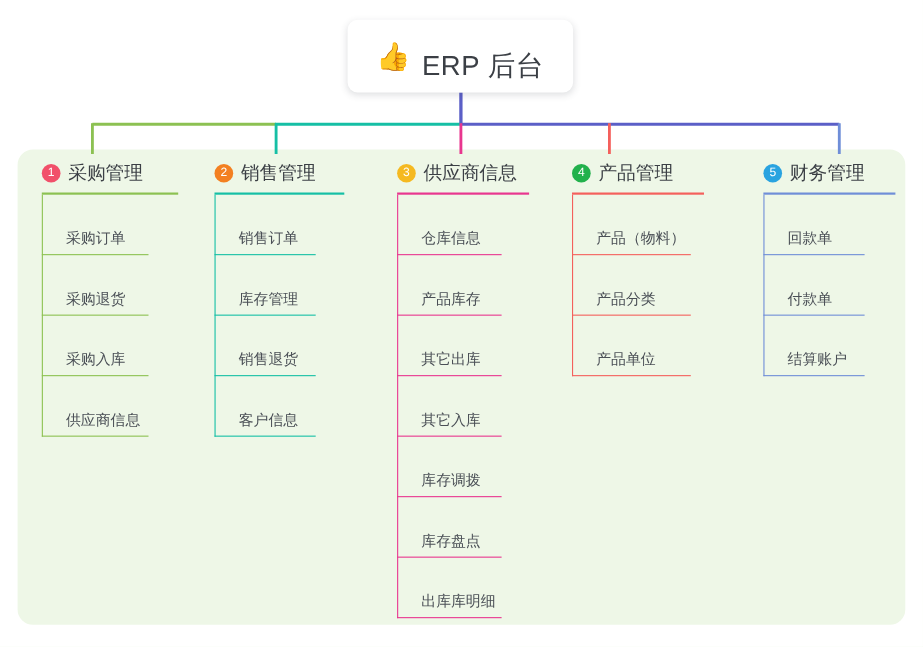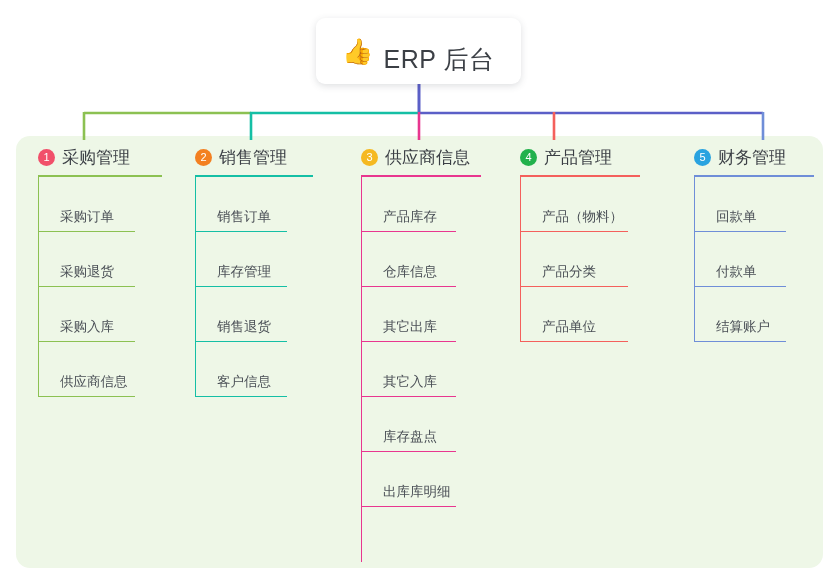--- a/index.html
+++ b/index.html
@@ -256,33 +256,37 @@
 
     <div class="column col-2">
       <div class="col-head">
         <span class="badge" style="background: rgb(245, 185, 33);">3</span>
         <span class="col-title">供应商信息</span>
       </div>
       <div class="col-rule" style="border-top-color: rgb(232, 54, 143);"></div>
       <div class="items">
         <div class="spine" style="border-left-color: rgb(232, 54, 143); height: 385px;"></div>
         <div class="item">
+          <span class="item-label">仓库信息</span>
+          <span class="item-rule" style="border-top-color: rgb(232, 54, 143);"></span>
+        </div>
+        <div class="item">
           <span class="item-label">产品库存</span>
           <span class="item-rule" style="border-top-color: rgb(232, 54, 143);"></span>
         </div>
         <div class="item">
-          <span class="item-label">仓库信息</span>
-          <span class="item-rule" style="border-top-color: rgb(232, 54, 143);"></span>
-        </div>
-        <div class="item">
           <span class="item-label">其它出库</span>
           <span class="item-rule" style="border-top-color: rgb(232, 54, 143);"></span>
         </div>
         <div class="item">
           <span class="item-label">其它入库</span>
+          <span class="item-rule" style="border-top-color: rgb(232, 54, 143);"></span>
+        </div>
+        <div class="item">
+          <span class="item-label">库存调拨</span>
           <span class="item-rule" style="border-top-color: rgb(232, 54, 143);"></span>
         </div>
         <div class="item">
           <span class="item-label">库存盘点</span>
           <span class="item-rule" style="border-top-color: rgb(232, 54, 143);"></span>
         </div>
         <div class="item">
           <span class="item-label">出库库明细</span>
           <span class="item-rule" style="border-top-color: rgb(232, 54, 143);"></span>
         </div>

